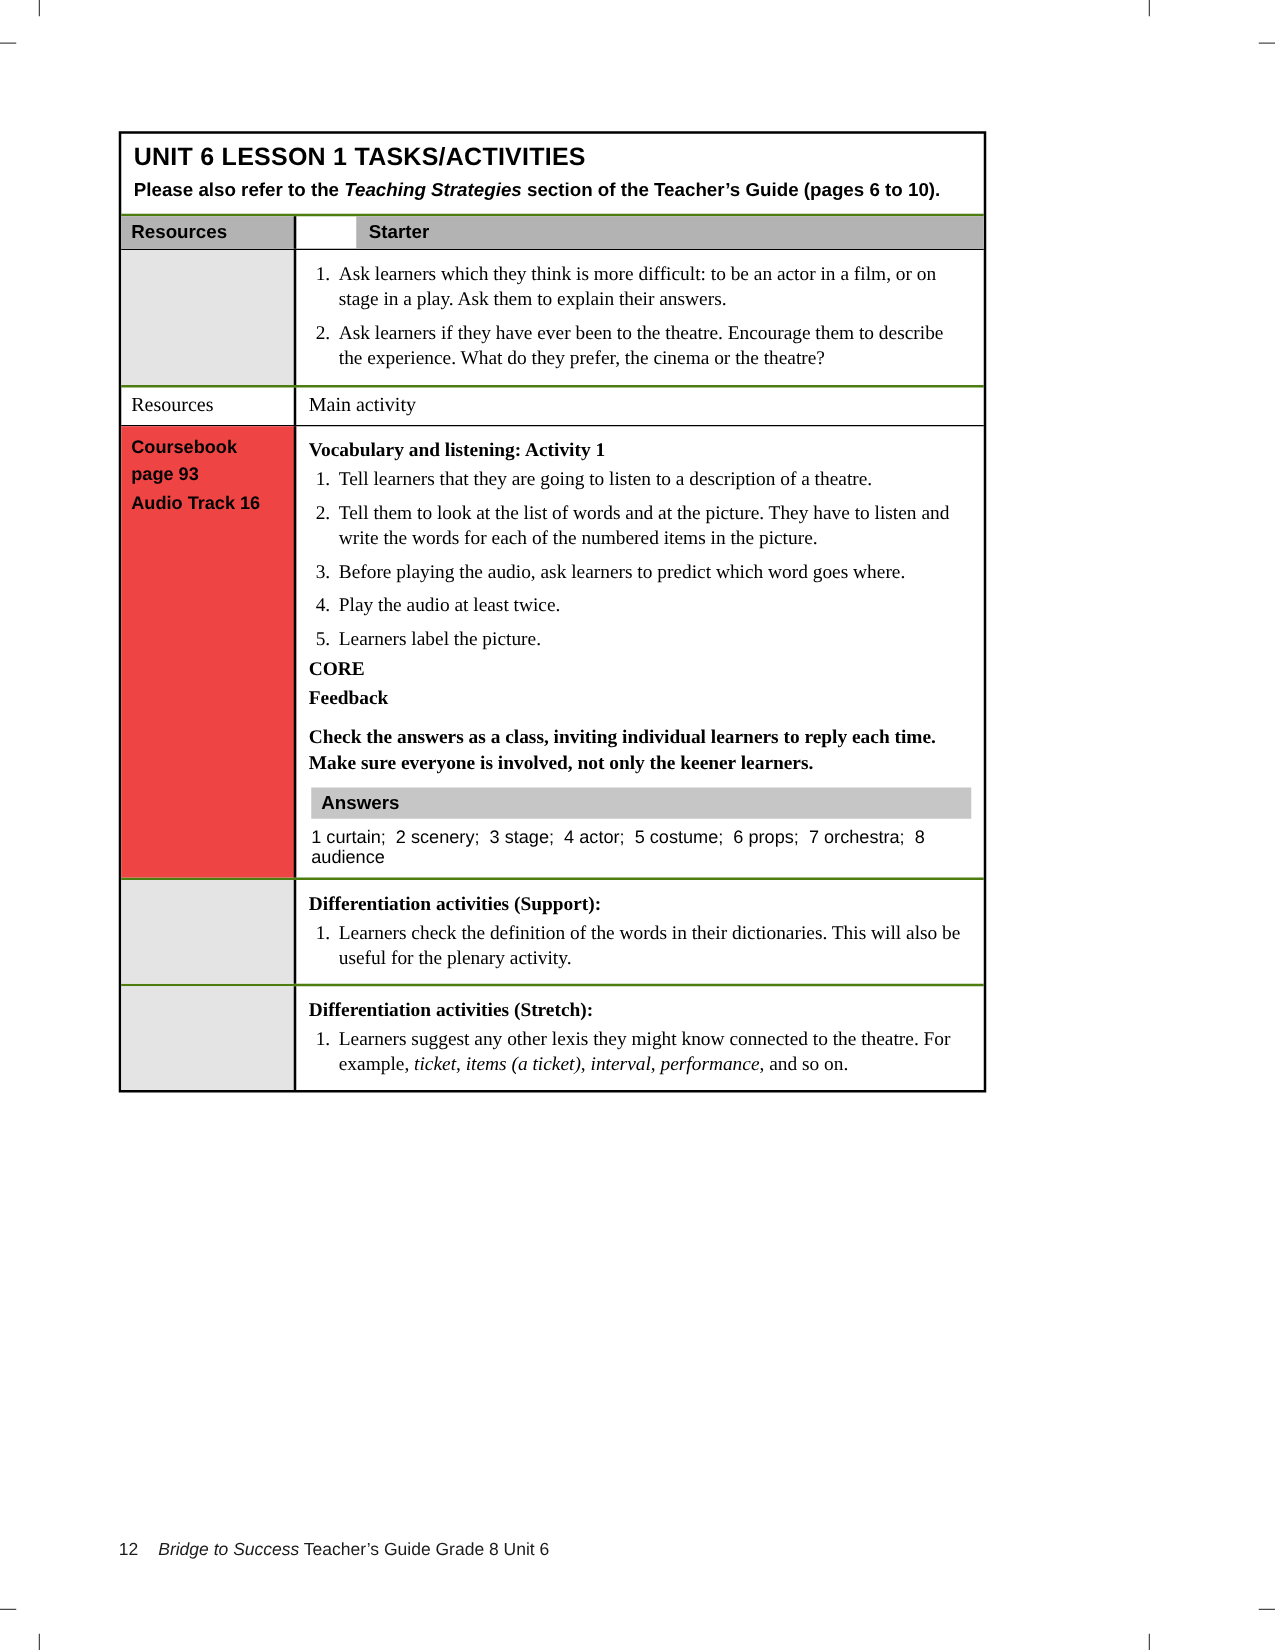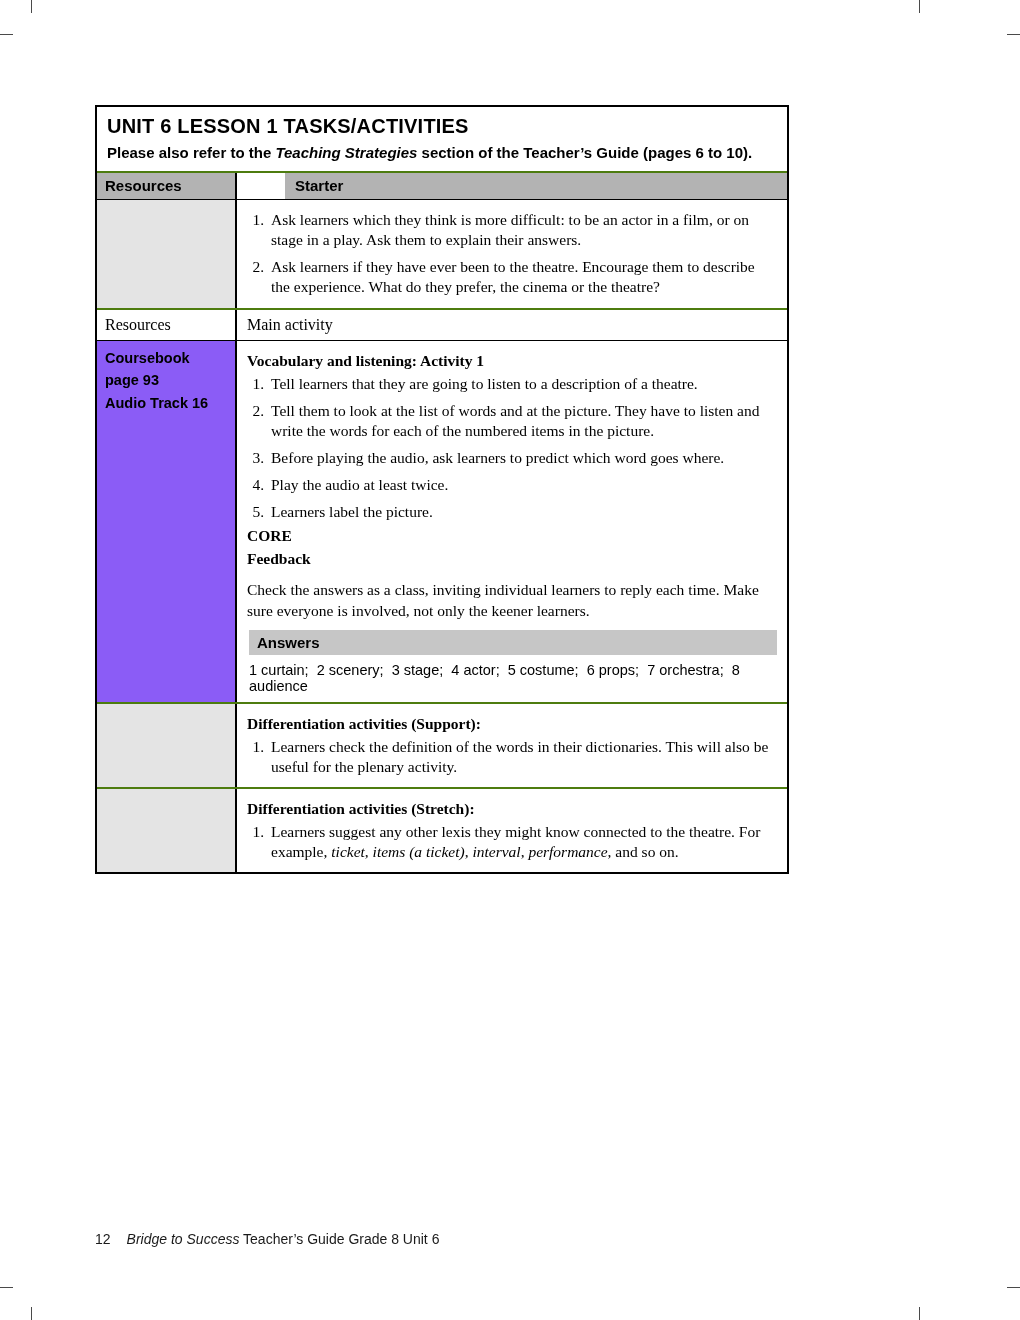--- a/index.html
+++ b/index.html
@@ -55,40 +55,40 @@
   }
   .head-row .cell.right { padding-left: 10px; margin-left: 48px; }
 
   .shaded { background: var(--shade-gray, #e4e4e4); }
 
   .resources-cell {
     font-family: "Liberation Sans", sans-serif;
     font-weight: bold;
     font-size: 14.5px;
     line-height: 1.55;
-    background: #8b5cf6;
+    background: #ef4444;
   }
 
   .body-text, ol.items {
     font-size: 15.5px;
     line-height: 1.3;
   }
 
   ol.items { margin: 4px 0 4px 0; padding-left: 21px; }
   ol.items li { margin-bottom: 7px; padding-left: 3px; }
   ol.items li:last-child { margin-bottom: 3px; }
 
   .bh {
     font-weight: bold;
     font-size: 15.5px;
     margin: 5px 0 4px 0;
   }
   .bh.tight { margin-bottom: 1px; }
 
-  p.body-text { margin: 12px 0 8px 0; }
+  p.body-text { margin: 12px 0 8px 0; font-weight: bold; }
 
   .answers-bar {
     background: var(--answers-gray, #c6c6c6);
     font-family: "Liberation Sans", sans-serif;
     font-weight: bold;
     font-size: 15px;
     padding: 4px 8px;
     margin: 9px 0 0 2px;
   }
   .answers-text {

